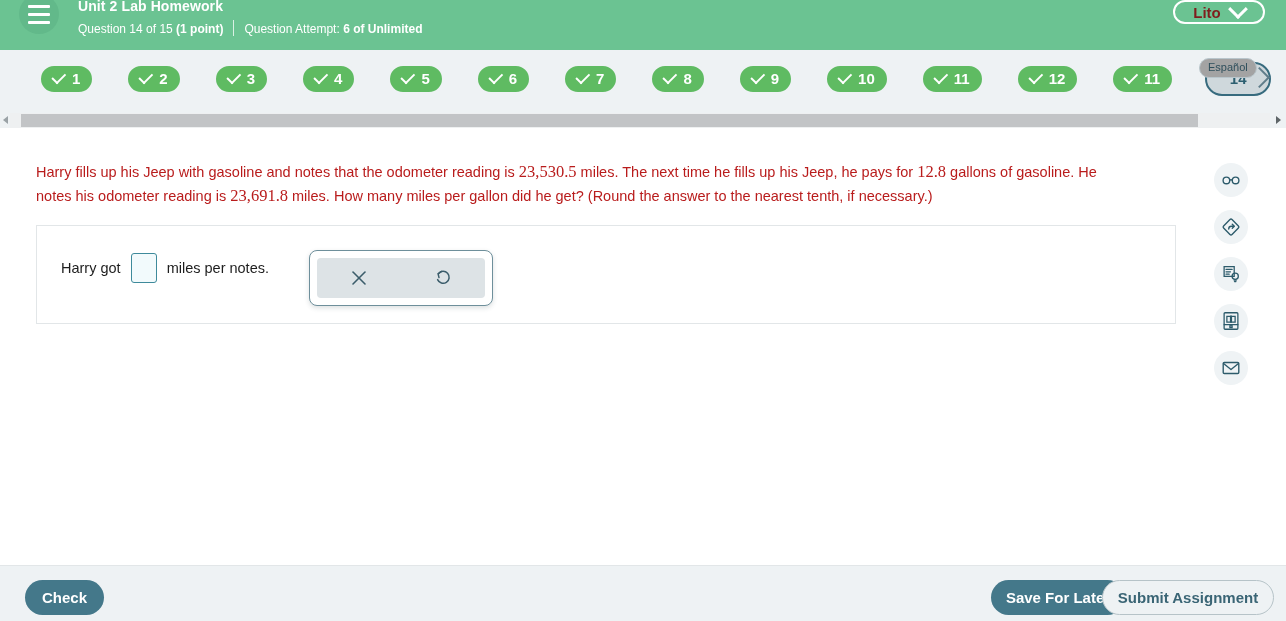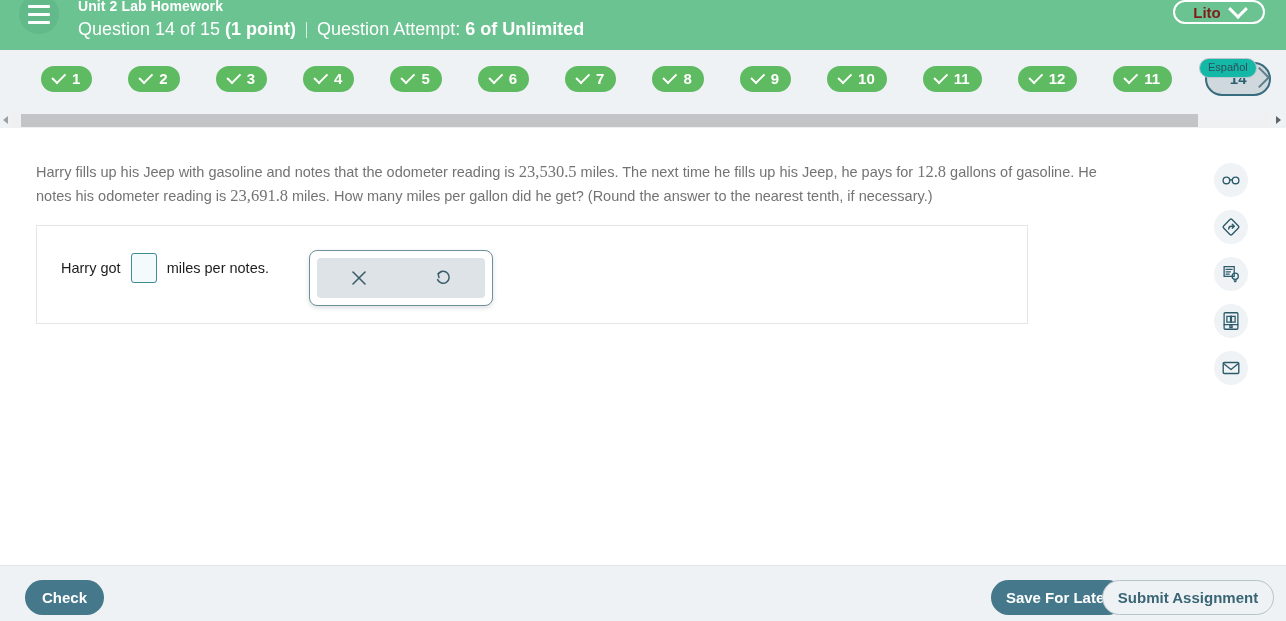--- a/index.html
+++ b/index.html
@@ -58,21 +58,21 @@
     color: #ffffff;
   }
   .course-title {
     font-size: 14px;
     font-weight: bold;
     line-height: 16px;
     letter-spacing: 0.1px;
   }
   .question-line {
     margin-top: 6px;
-    font-size: 18px;
+    font-size: 12px;
     line-height: 18px;
     white-space: nowrap;
   }
   .question-line .normal { font-weight: normal; }
   .question-line .bold { font-weight: bold; }
   .vsep {
     display: inline-block;
     width: 1px;
     height: 16px;
     background: rgba(255,255,255,0.75);
@@ -174,21 +174,21 @@
     left: 4px; top: 6px;
     width: 13px; height: 13px;
     border-right: 2px solid #5f7d8a;
     border-top: 2px solid #5f7d8a;
     transform: rotate(45deg);
   }
   .spanish-badge {
     position: absolute;
     left: 1199px;
     top: 58px;
-    background: #14b8a6;
+    background: #a3a3a3;
     border: 1px solid #b9c6cc;
     border-radius: 10px;
     font-size: 11px;
     color: #2f4f5c;
     padding: 2px 8px 3px 8px;
     line-height: 13px;
     cursor: pointer;
     z-index: 6;
   }
 
@@ -241,31 +241,31 @@
     height: 437px;
     background: #ffffff;
   }
   .q-text {
     position: absolute;
     left: 36px;
     top: 32px;
     width: 1095px;
     font-size: 14.5px;
     line-height: 24px;
-    color: #737373;
+    color: #b91c1c;
   }
   .mathnum {
     font-family: "Liberation Serif", serif;
     font-size: 16.5px;
   }
   .answer-card {
     position: absolute;
     left: 36px;
     top: 97px;
-    width: 992px;
+    width: 1140px;
     height: 99px;
     border: 1px solid #e2e6e8;
     border-radius: 0;
     box-sizing: border-box;
     background: #ffffff;
   }
   .answer-row {
     position: absolute;
     left: 24px;
     top: 27px;

